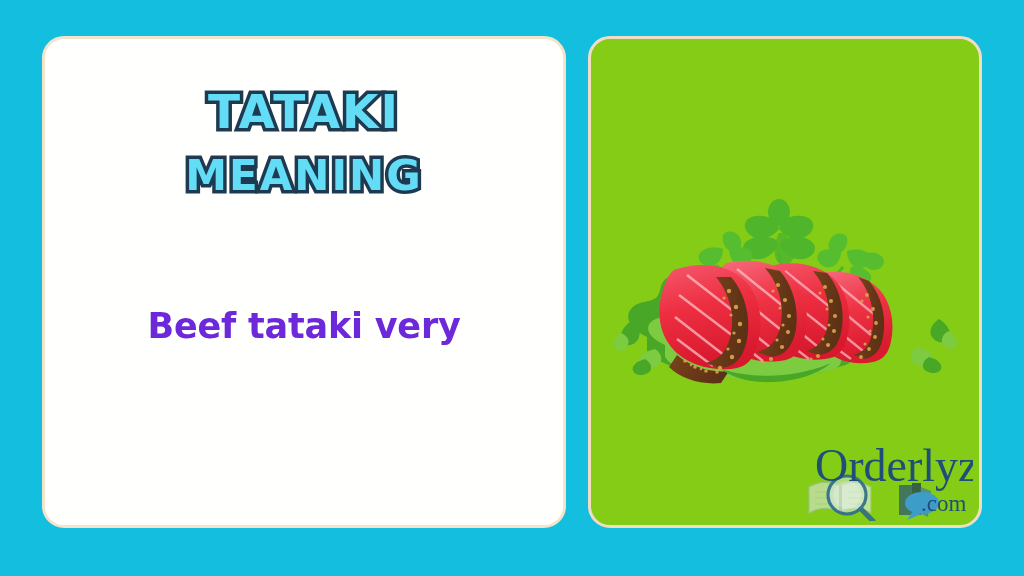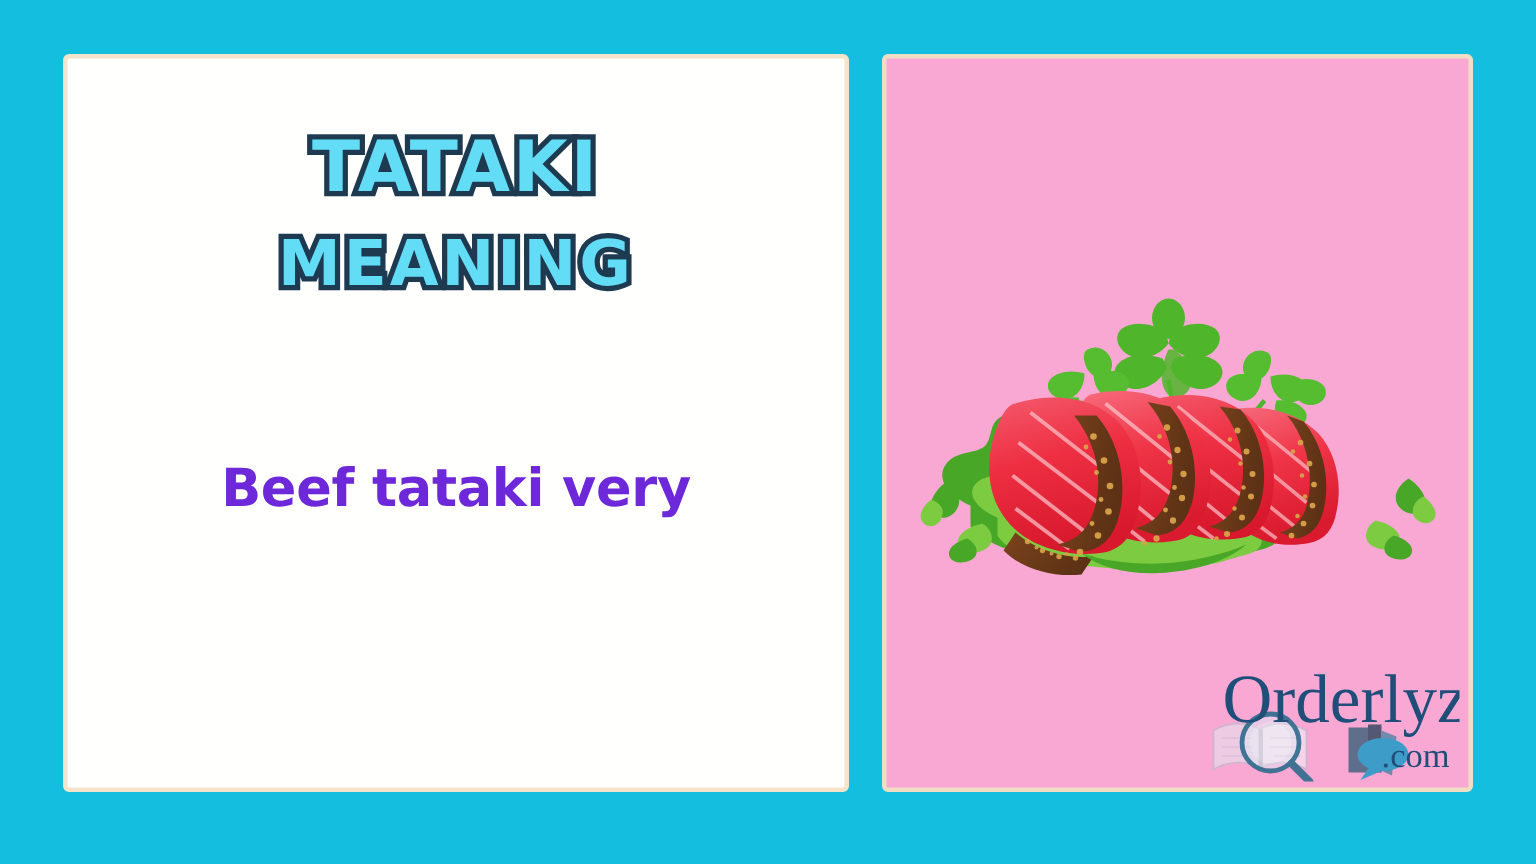--- a/index.html
+++ b/index.html
@@ -19,36 +19,36 @@
   .stage {
     position: absolute;
     inset: 0;
     background: #14BEDE;
   }
 
   
   .card {
     position: absolute;
     box-sizing: border-box;
-    border-radius: 4px;
+    border-radius: 22px;
   }
   .card-left {
     left: 42px;
     top: 36px;
     width: 524px;
     height: 492px;
     background: #FFFFFE;
     border: 3px solid #F3E4CB;
   }
   .card-right {
     left: 588px;
     top: 36px;
     width: 394px;
     height: 492px;
-    background: #f9a8d4;
+    background: #84cc16;
     border: 3px solid #F0DEC4;
     overflow: hidden;
   }
 
   
   .title-block {
     position: absolute;
     left: 0;
     right: 0;
     top: 42px;

